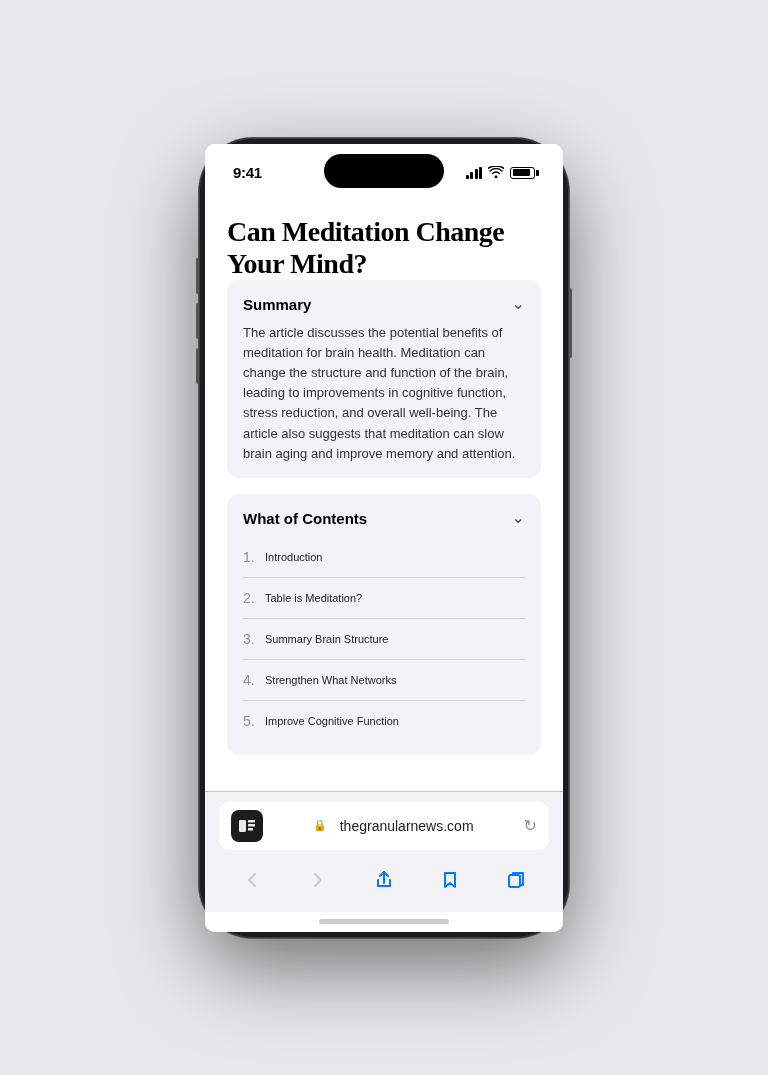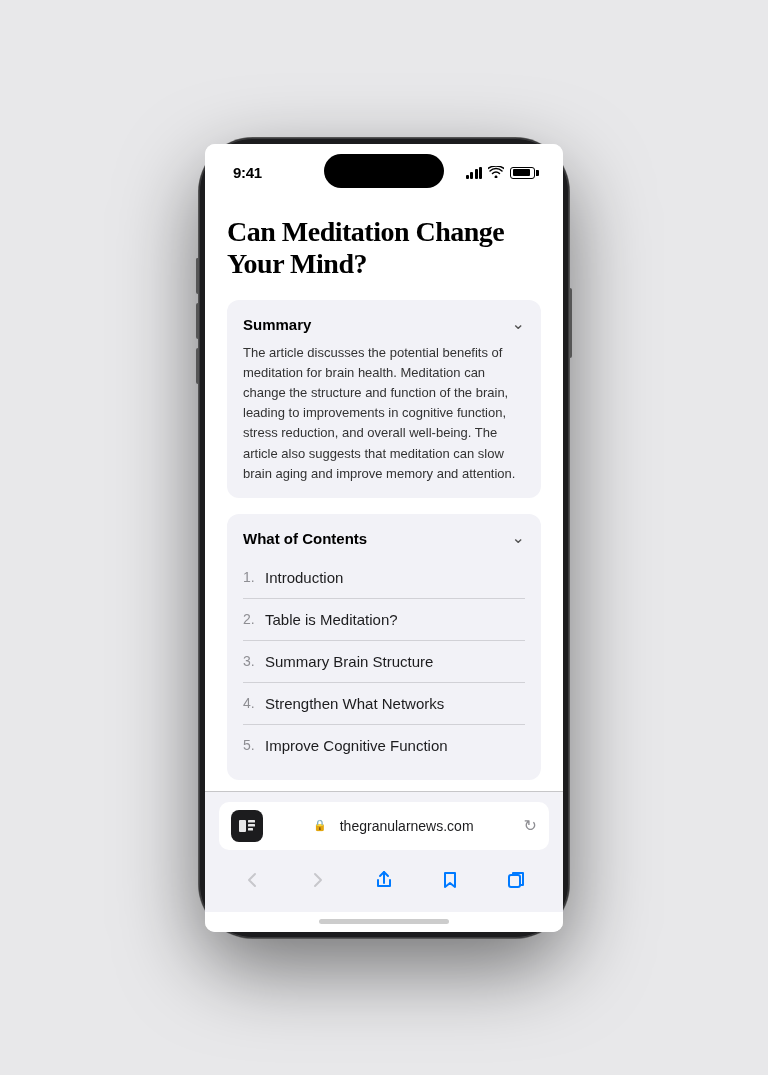--- a/index.html
+++ b/index.html
@@ -157,21 +157,20 @@
       padding: 20px 22px 10px;
     }
 
     .content-area::-webkit-scrollbar { display: none; }
 
     .article-title {
       font-size: 28px;
       font-weight: 800;
       color: #000;
       line-height: 1.15;
-      margin-bottom: 20px;
       letter-spacing: -0.5px;
       font-family: Georgia, 'Times New Roman', serif;
     }
 
     .card {
       background: #f2f2f7;
       border-radius: 12px;
       padding: 14px 16px;
       margin-bottom: 16px;
     }
@@ -218,21 +217,21 @@
     }
 
     .toc-number {
       font-size: 14px;
       color: #8e8e93;
       width: 22px;
       flex-shrink: 0;
     }
 
     .toc-text {
-      font-size: 15px;
+      font-size: 11px;
       color: #1c1c1e;
       font-weight: 400;
     }
 
     
     .browser-bar {
       background: #f2f2f7;
       border-top: 0.5px solid #c6c6c8;
       padding: 10px 14px 8px;
       flex-shrink: 0;

